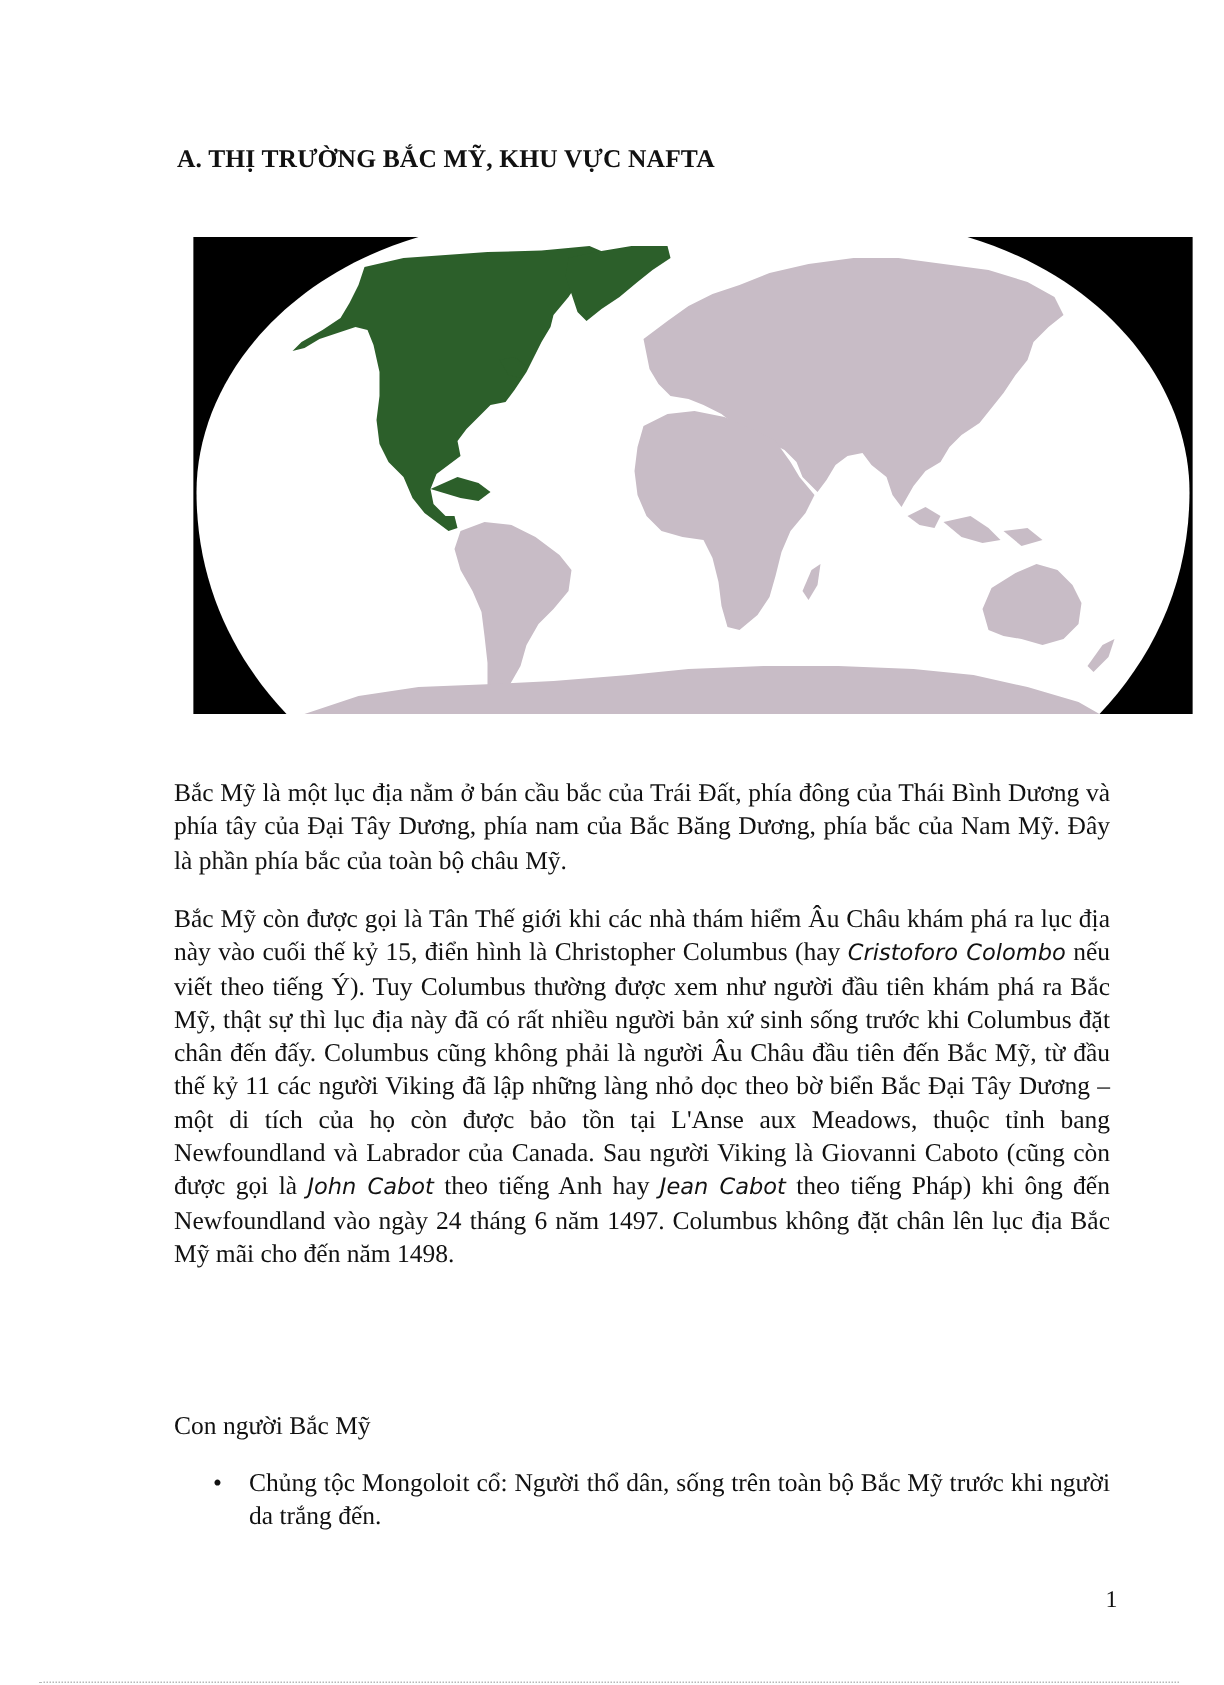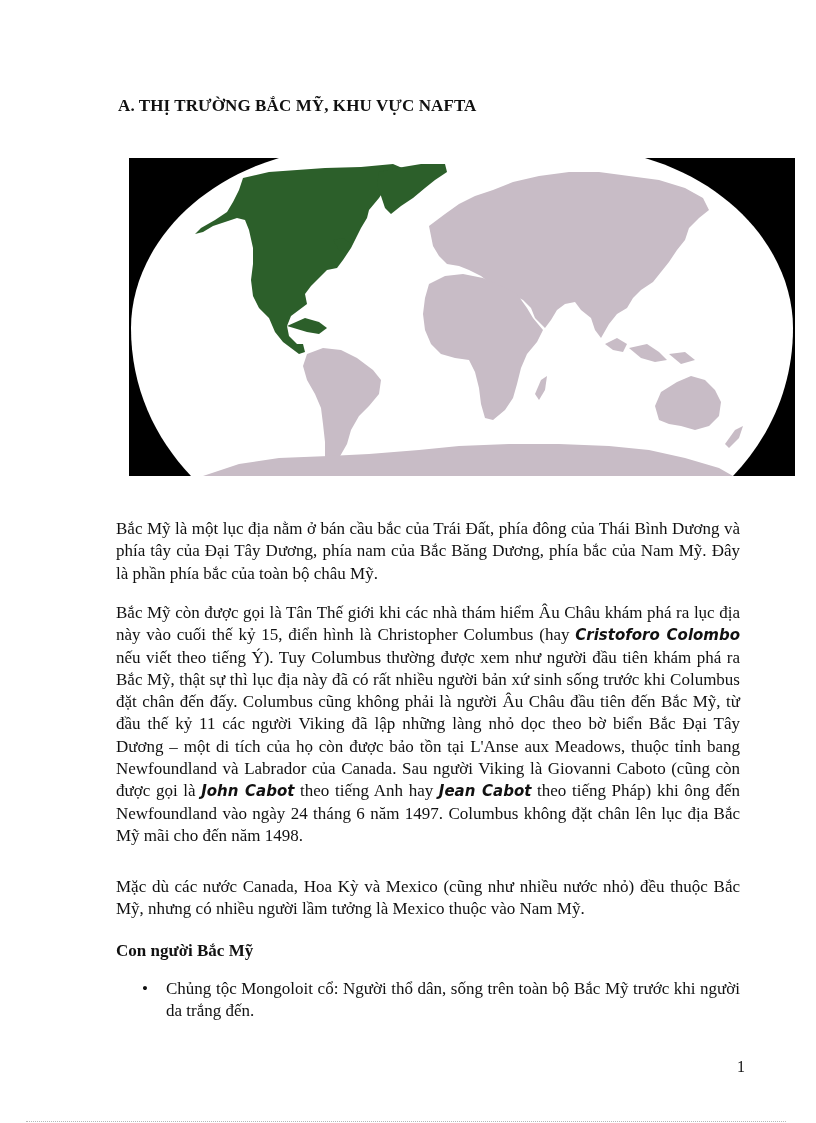--- a/index.html
+++ b/index.html
@@ -4,25 +4,25 @@
   <style>
     html, body { margin: 0; padding: 0; background: #ffffff; }
     body { width: 816px; height: 1123px; position: relative; overflow: hidden;
            font-family: "Liberation Serif", "DejaVu Serif", serif; color: #111; }
     .page { position: absolute; left: 0; top: 0; width: 649px; height: 1123px; }
     .heading { position: absolute; left: 118px; top: 96px; font-size: 17px; font-weight: bold; letter-spacing: 0.1px; white-space: nowrap; }
     .map-frame { position: absolute; left: 129px; top: 158px; width: 666px; height: 318px; background: #000; }
     .map-frame svg { display: block; }
     .body-text { position: absolute; left: 116px; width: 624px; font-size: 17px; line-height: 22.3px; text-align: justify; }
     .body-text b { font-weight: normal; }
-    .body-text i { font-style: italic; font-family: "DejaVu Sans", "Liberation Sans", sans-serif; font-size: 15px; font-weight: bold; }
+    .body-text i { font-style: italic; font-family: "DejaVu Sans", "Liberation Sans", sans-serif; font-size: 15px; }
     #p1 { top: 518px; }
     #p2 { top: 602px; }
     #p3 { top: 876px; }
-    .subheading { position: absolute; left: 116px; top: 941px; font-size: 17px; font-weight: bold; }
+    .subheading { position: absolute; left: 116px; top: 941px; font-size: 17px; font-weight: normal; }
     .bullet-list { position: absolute; left: 116px; top: 978px; width: 624px; margin: 0; padding: 0; list-style: none; }
     .bullet-item { position: relative; padding-left: 50px; font-size: 17px; line-height: 22.3px; text-align: justify; }
     .bullet-dot { position: absolute; left: 26px; top: 0; }
     .page-number { position: absolute; left: 737px; top: 1058px; font-size: 16px; }
     .page-break { position: absolute; left: 26px; top: 1121px; width: 760px; height: 0; border-top: 1px dotted #b8b8b8; }
   </style>
 </head>
 <body>
 
 <div class="page">
@@ -62,21 +62,20 @@
 
         <path d="M74,318 L110,306 L150,300 L200,298 L240,296 L290,292 L330,288 L380,286 L430,286 L480,288 L520,292 L556,300 L590,310 L604,318 Z"></path>
       </g>
     </svg>
   </div>
 
   <p class="body-text" id="p1" style="margin:0;"><b>Bắc Mỹ</b><span> là một lục địa nằm ở bán cầu bắc của Trái Đất, phía đông của Thái Bình Dương và phía tây của Đại Tây Dương, phía nam của Bắc Băng Dương, phía bắc của Nam Mỹ. Đây là phần phía bắc của toàn bộ châu Mỹ.</span></p>
 
   <p class="body-text" id="p2" style="margin:0;"><span>Bắc Mỹ còn được gọi là </span><b>Tân Thế giới</b><span> khi các nhà thám hiểm Âu Châu khám phá ra lục địa này vào cuối thế kỷ 15, điển hình là Christopher Columbus (hay </span><i>Cristoforo Colombo</i><span> nếu viết theo tiếng Ý). Tuy Columbus thường được xem như người đầu tiên khám phá ra Bắc Mỹ, thật sự thì lục địa này đã có rất nhiều người bản xứ sinh sống trước khi Columbus đặt chân đến đấy. Columbus cũng không phải là người Âu Châu đầu tiên đến Bắc Mỹ, từ đầu thế kỷ 11 các người Viking  đã lập những làng nhỏ dọc theo bờ biển Bắc Đại Tây Dương – một di tích của họ còn được bảo tồn tại L'Anse aux Meadows, thuộc tỉnh bang Newfoundland và Labrador của Canada. Sau người Viking là Giovanni Caboto (cũng còn được gọi là </span><i>John Cabot</i><span> theo tiếng Anh hay </span><i>Jean Cabot</i><span> theo tiếng Pháp) khi ông đến Newfoundland vào ngày 24 tháng 6 năm 1497. Columbus không đặt chân lên lục địa Bắc Mỹ mãi cho đến năm 1498.</span></p>
 
-  <p class="body-text" id="p3" style="margin:0;"><span>Mặc dù các nước Canada, Hoa Kỳ và Mexico (cũng như nhiều nước nhỏ) đều thuộc Bắc Mỹ, nhưng có nhiều người lầm tưởng là Mexico thuộc vào Nam Mỹ.</span></p>
 
   <div class="subheading">Con người Bắc Mỹ</div>
 
   <ul class="bullet-list">
     <li class="bullet-item">
       <span class="bullet-dot">•</span>
       <span>Chủng tộc Mongoloit cổ: Người thổ dân, sống trên toàn bộ Bắc Mỹ trước khi người da trắng đến.</span>
     </li>
   </ul>
 

